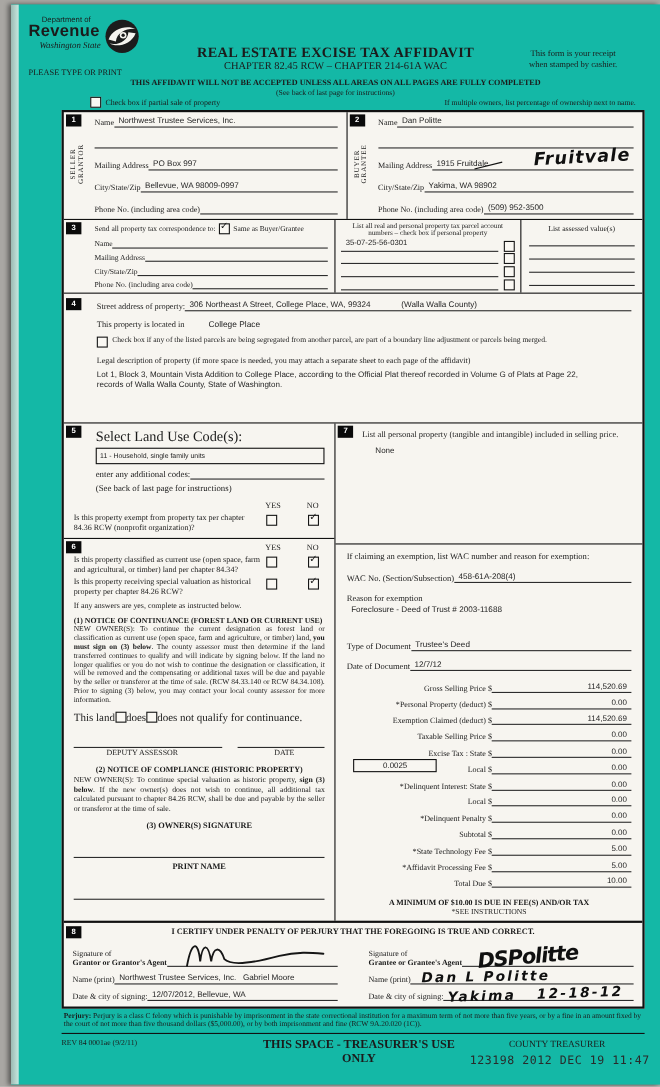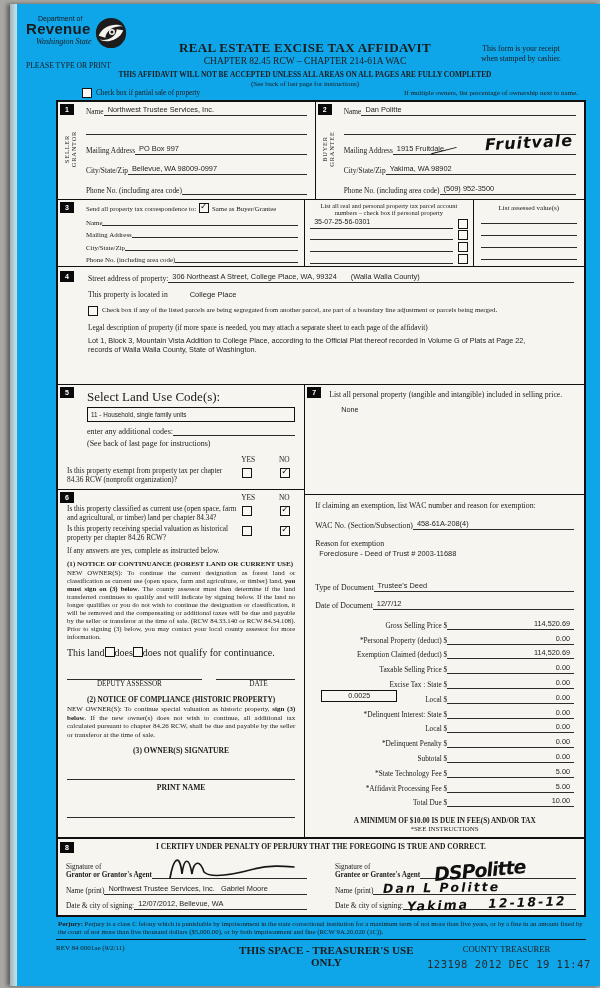--- a/index.html
+++ b/index.html
@@ -1,17 +1,17 @@
 <!DOCTYPE html>
 <html><head>
 <meta charset="utf-8">
 <style>
   html,body{margin:0;padding:0}
   body{width:600px;height:988px;background:#a9a7a3;font-family:"Liberation Serif",serif;color:#1b1b1b;overflow:hidden}
-  .paper{position:relative;width:590px;height:982px;margin:4px 0 0 10px;background:#0ea5e9;
+  .paper{position:relative;width:590px;height:982px;margin:4px 0 0 10px;background:#14b8a6;
          box-shadow:-3px 0 4px rgba(0,0,0,.45);overflow:hidden}
   .paper::before{content:"";position:absolute;left:0;top:0;bottom:0;width:7px;
          background:linear-gradient(90deg,#bdbbb6,#f5f3ee);opacity:.8}
   
   .badge{position:absolute;width:14px;height:11px;background:#0a0a0a;color:#fff;
          font:bold 7px "Liberation Sans",sans-serif;display:flex;align-items:center;justify-content:center}
   .chk{display:inline-block;width:8px;height:8px;border:1.2px solid #151515;background:#faf8f3;position:relative;flex:none;vertical-align:-1px}
   .chk.on::after{content:"\2713";position:absolute;left:0;top:-3px;font:bold 9px "DejaVu Sans",sans-serif;color:#161616}
   .frow{display:flex;align-items:flex-end}
   .lbl{white-space:nowrap;font-size:7.4px}
@@ -250,21 +250,21 @@
           </div>
       </div>
     </div>
 
     <div class="sec4">
       <div class="badge" style="left:2px;top:4px">4</div>
       <div class="frow">
         <span class="lbl" style="font-size:7.6px">Street address of property:</span>
         <span class="ul" style="display:flex">
           <span class="tv">306 Northeast A Street, College Place, WA, 99324</span>
-          <span class="tv" style="margin-left:10px">(Walla Walla County)</span>
+          <span class="tv" style="margin-left:24px">(Walla Walla County)</span>
         </span>
       </div>
       <div style="margin-top:7px;font-size:7.6px">
         <span>This property is located in</span>
         <span class="tv" style="font-size:7.6px;margin-left:16px">College Place</span>
       </div>
       <div style="margin-top:7px;display:flex;gap:4px;align-items:flex-start">
         <span class="chk"></span>
         <span style="font-size:6.9px">Check box if any of the listed parcels are being segregated from another parcel, are part of a boundary line adjustment or parcels being merged.</span>
       </div>

